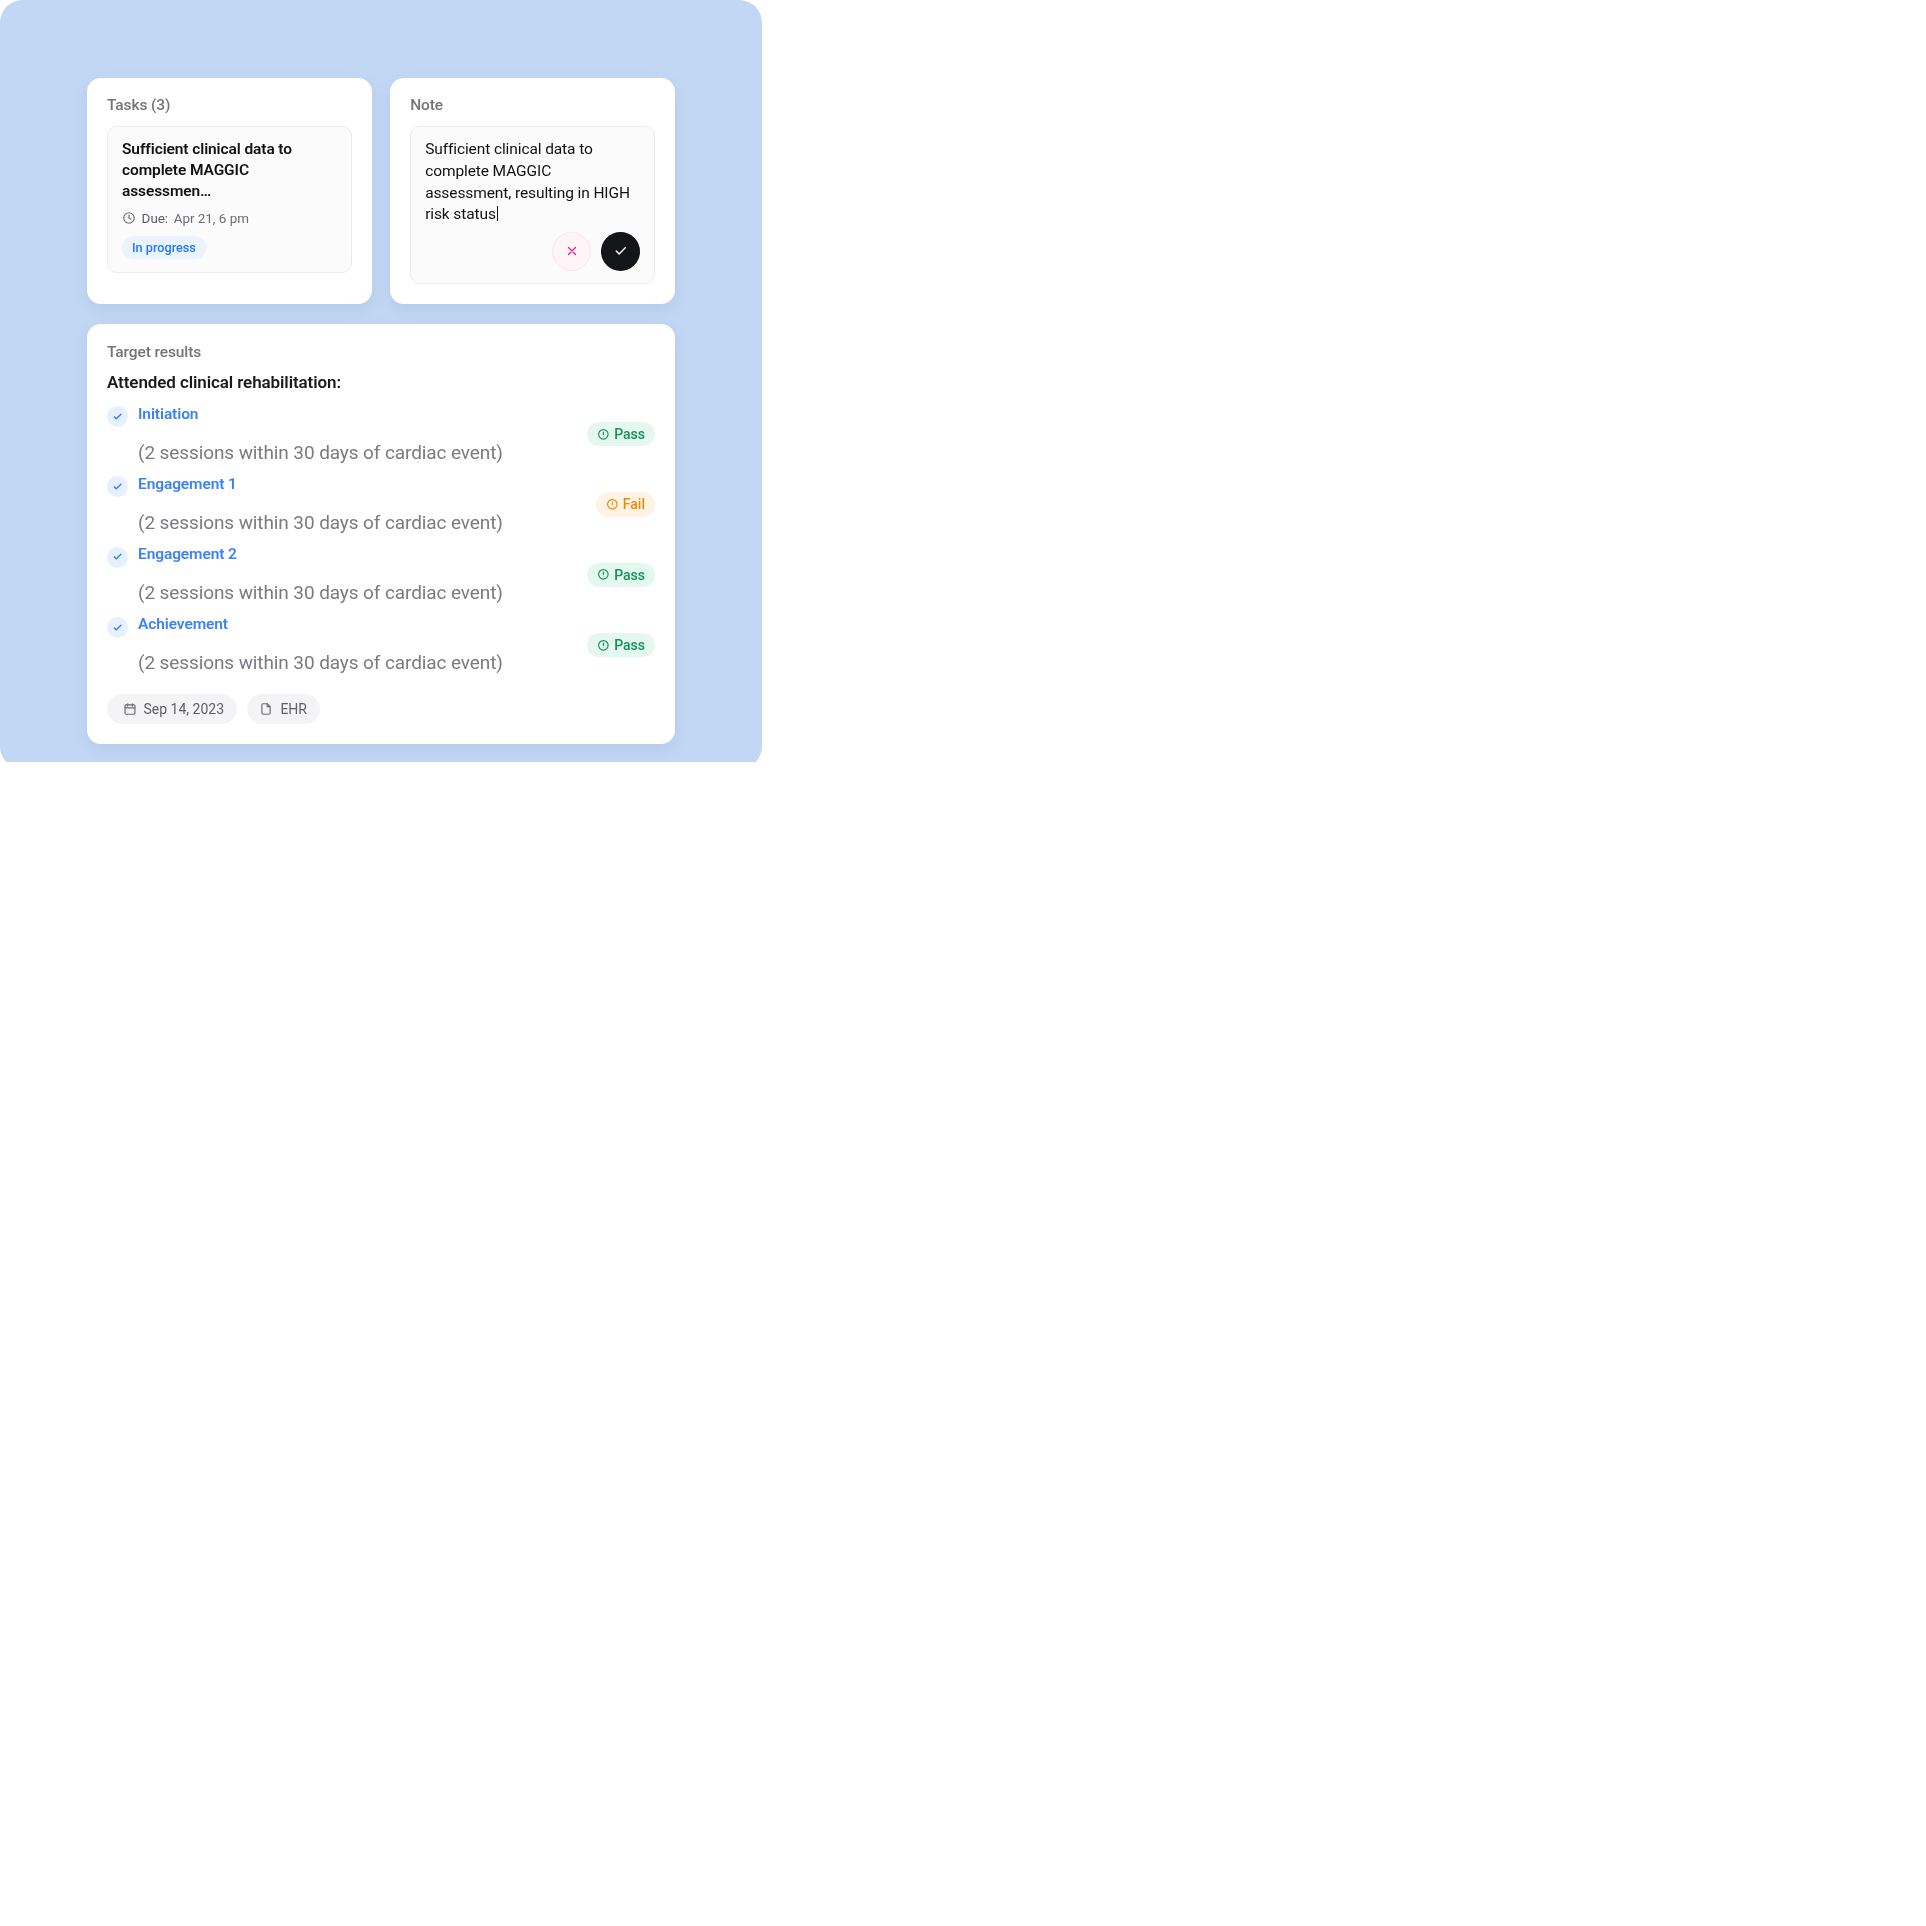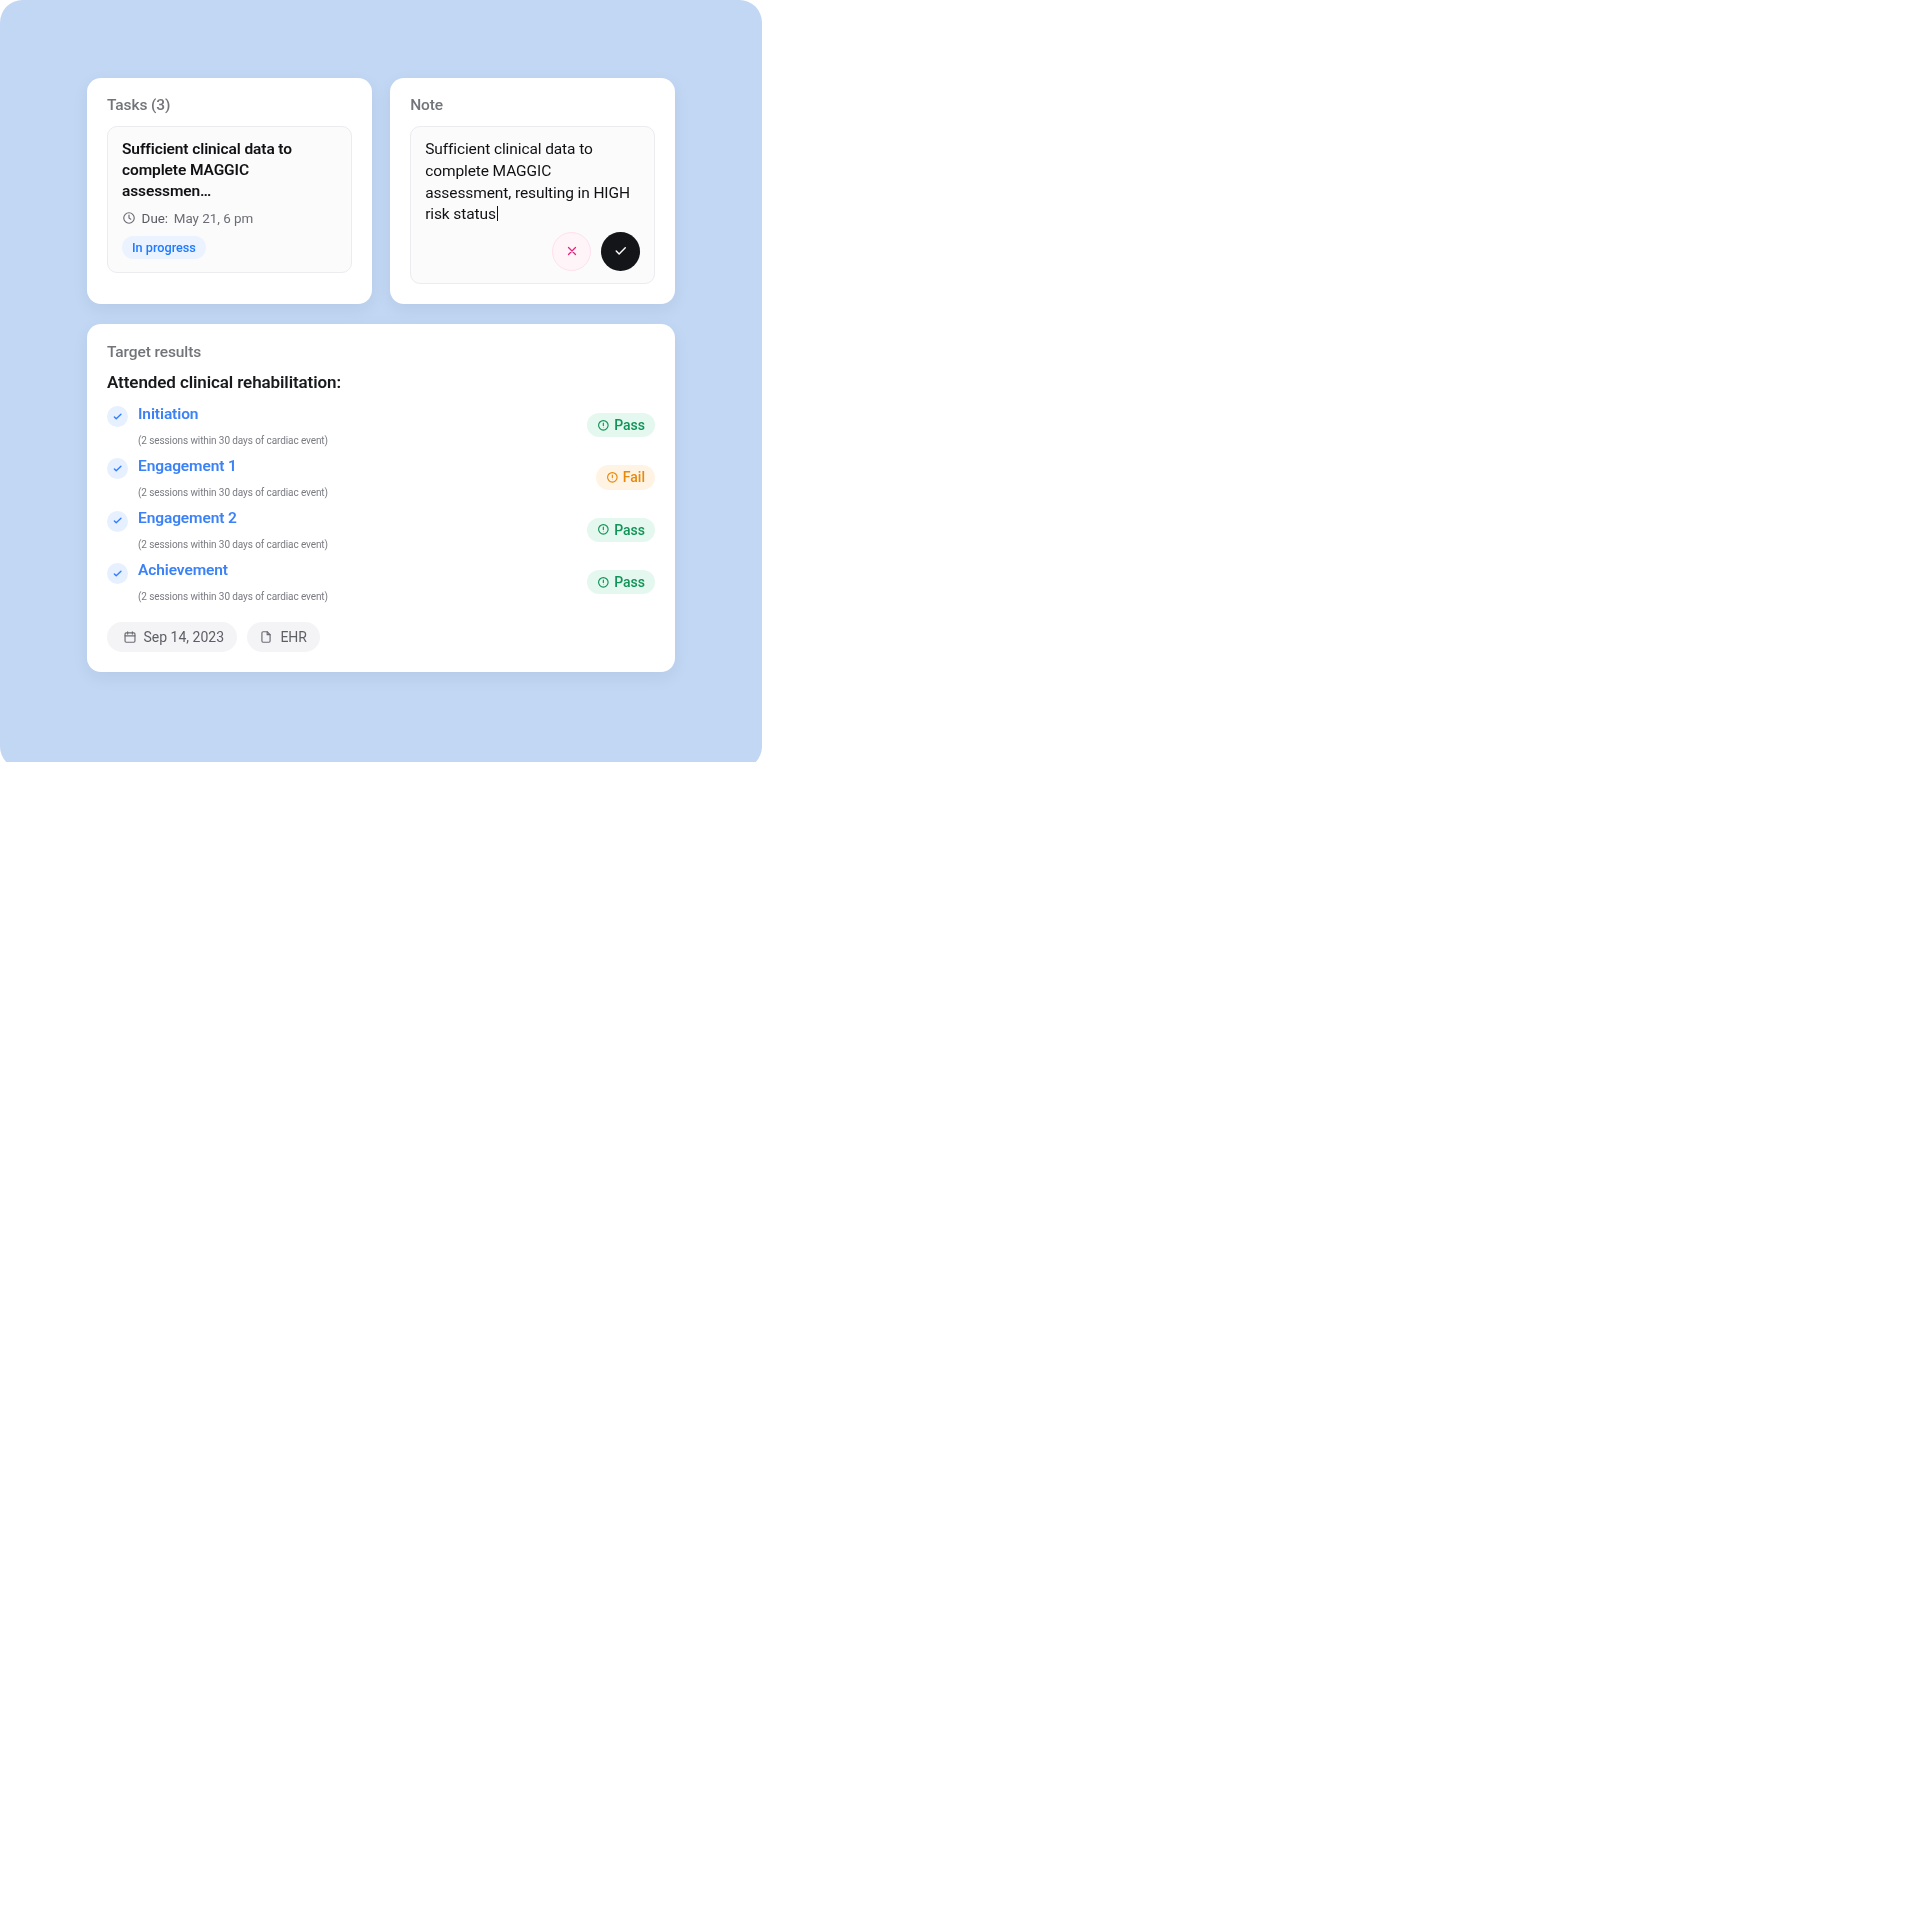--- a/index.html
+++ b/index.html
@@ -110,21 +110,21 @@
   .check-badge {
     width:21px; height:21px;
     background:#e7f0ff;
     border-radius:50%;
     display:flex; align-items:center; justify-content:center;
     flex-shrink:0;
     margin-top:1.4px;
   }
   .result-main { flex:1; }
   .result-name { font-size:15.5px; color:#3b82f6; font-weight:600; letter-spacing:-0.1px; }
-  .result-desc { font-size:10px; color:#7a7b82; margin-top:12px; letter-spacing:-0.1px; }
+  .result-desc { font-size:19px; color:#7a7b82; margin-top:18px; letter-spacing:-0.1px; }
   .result-badge {
     align-self:center;
     display:inline-flex; align-items:center; gap:4.2px;
     padding:4.2px 10px;
     border-radius:705px;
     font-size:14px;
     font-weight:500;
   }
   .badge-pass { background:#e5f8ef; color:#119457; }
   .badge-fail { background:#fff3e3; color:#e8890b; }
@@ -155,21 +155,21 @@
       <div class="inner-box">
         <div class="task-title">Sufficient clinical data to complete MAGGIC assessmen…</div>
         <div class="due-row">
           <span>
             <svg width="14" height="14" viewBox="0 0 24 24" fill="none" stroke="#6c6d74" stroke-width="2" stroke-linecap="round" stroke-linejoin="round">
                 <circle cx="12" cy="12" r="9"></circle>
                 <path d="M12 7v5l3 2"></path>
               </svg>
           </span>
           <span class="label">Due:</span>
-          <span>May 21, 6 pm</span>
+          <span>Apr 21, 6 pm</span>
         </div>
         <div class="status-pill">In progress</div>
       </div>
     </div>
 
     <div class="card">
       <div class="card-title">Note</div>
       <div class="inner-box">
         <div class="note-text">
           <span>Sufficient clinical data to complete MAGGIC assessment, resulting in HIGH risk status</span><span class="cursor"></span>

